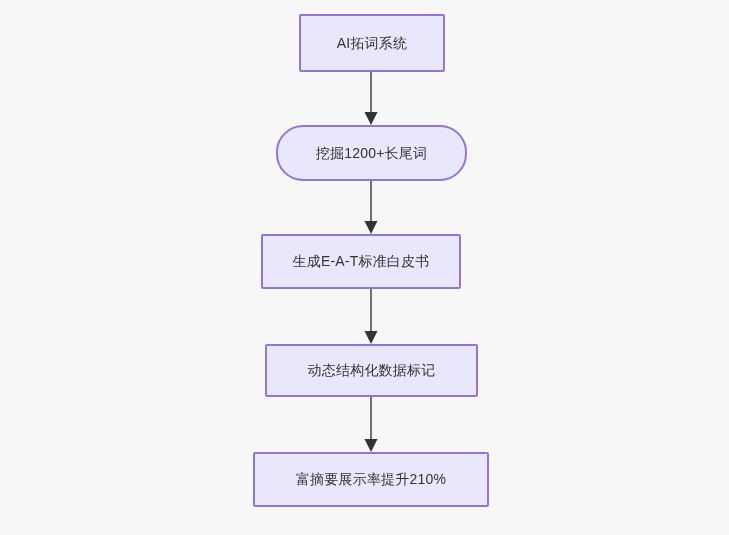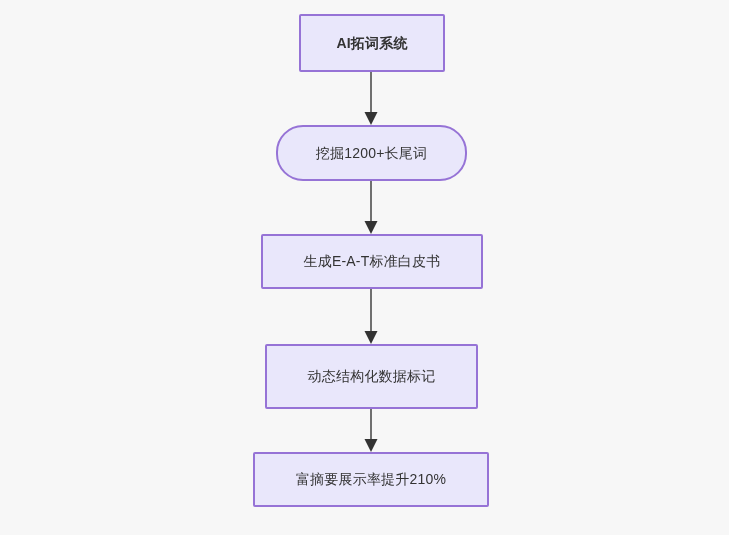--- a/index.html
+++ b/index.html
@@ -34,24 +34,24 @@
   }
   .node-label {
     font-size: 14px;
     line-height: 1.2;
     color: #333333;
     white-space: nowrap;
     letter-spacing: 0.2px;
     text-align: center;
   }
 
-  #node-1 { left: 299px; top: 14px;  width: 146px; height: 58px; font-weight: bold; }
+  #node-1 { left: 299px; top: 14px;  width: 146px; height: 58px; }
   #node-2 { left: 276px; top: 125px; width: 191px; height: 56px; border-radius: 27px; }
-  #node-3 { left: 261px; top: 234px; width: 222px; height: 55px; }
-  #node-4 { left: 265px; top: 344px; width: 213px; height: 65px; }
+  #node-3 { left: 261px; top: 234px; width: 200px; height: 55px; }
+  #node-4 { left: 265px; top: 344px; width: 213px; height: 53px; }
   #node-5 { left: 253px; top: 452px; width: 236px; height: 55px; }
 
   
   .edge {
     position: absolute;
     left: 0;
     top: 0;
     width: 729px;
     height: 535px;
     overflow: visible;

